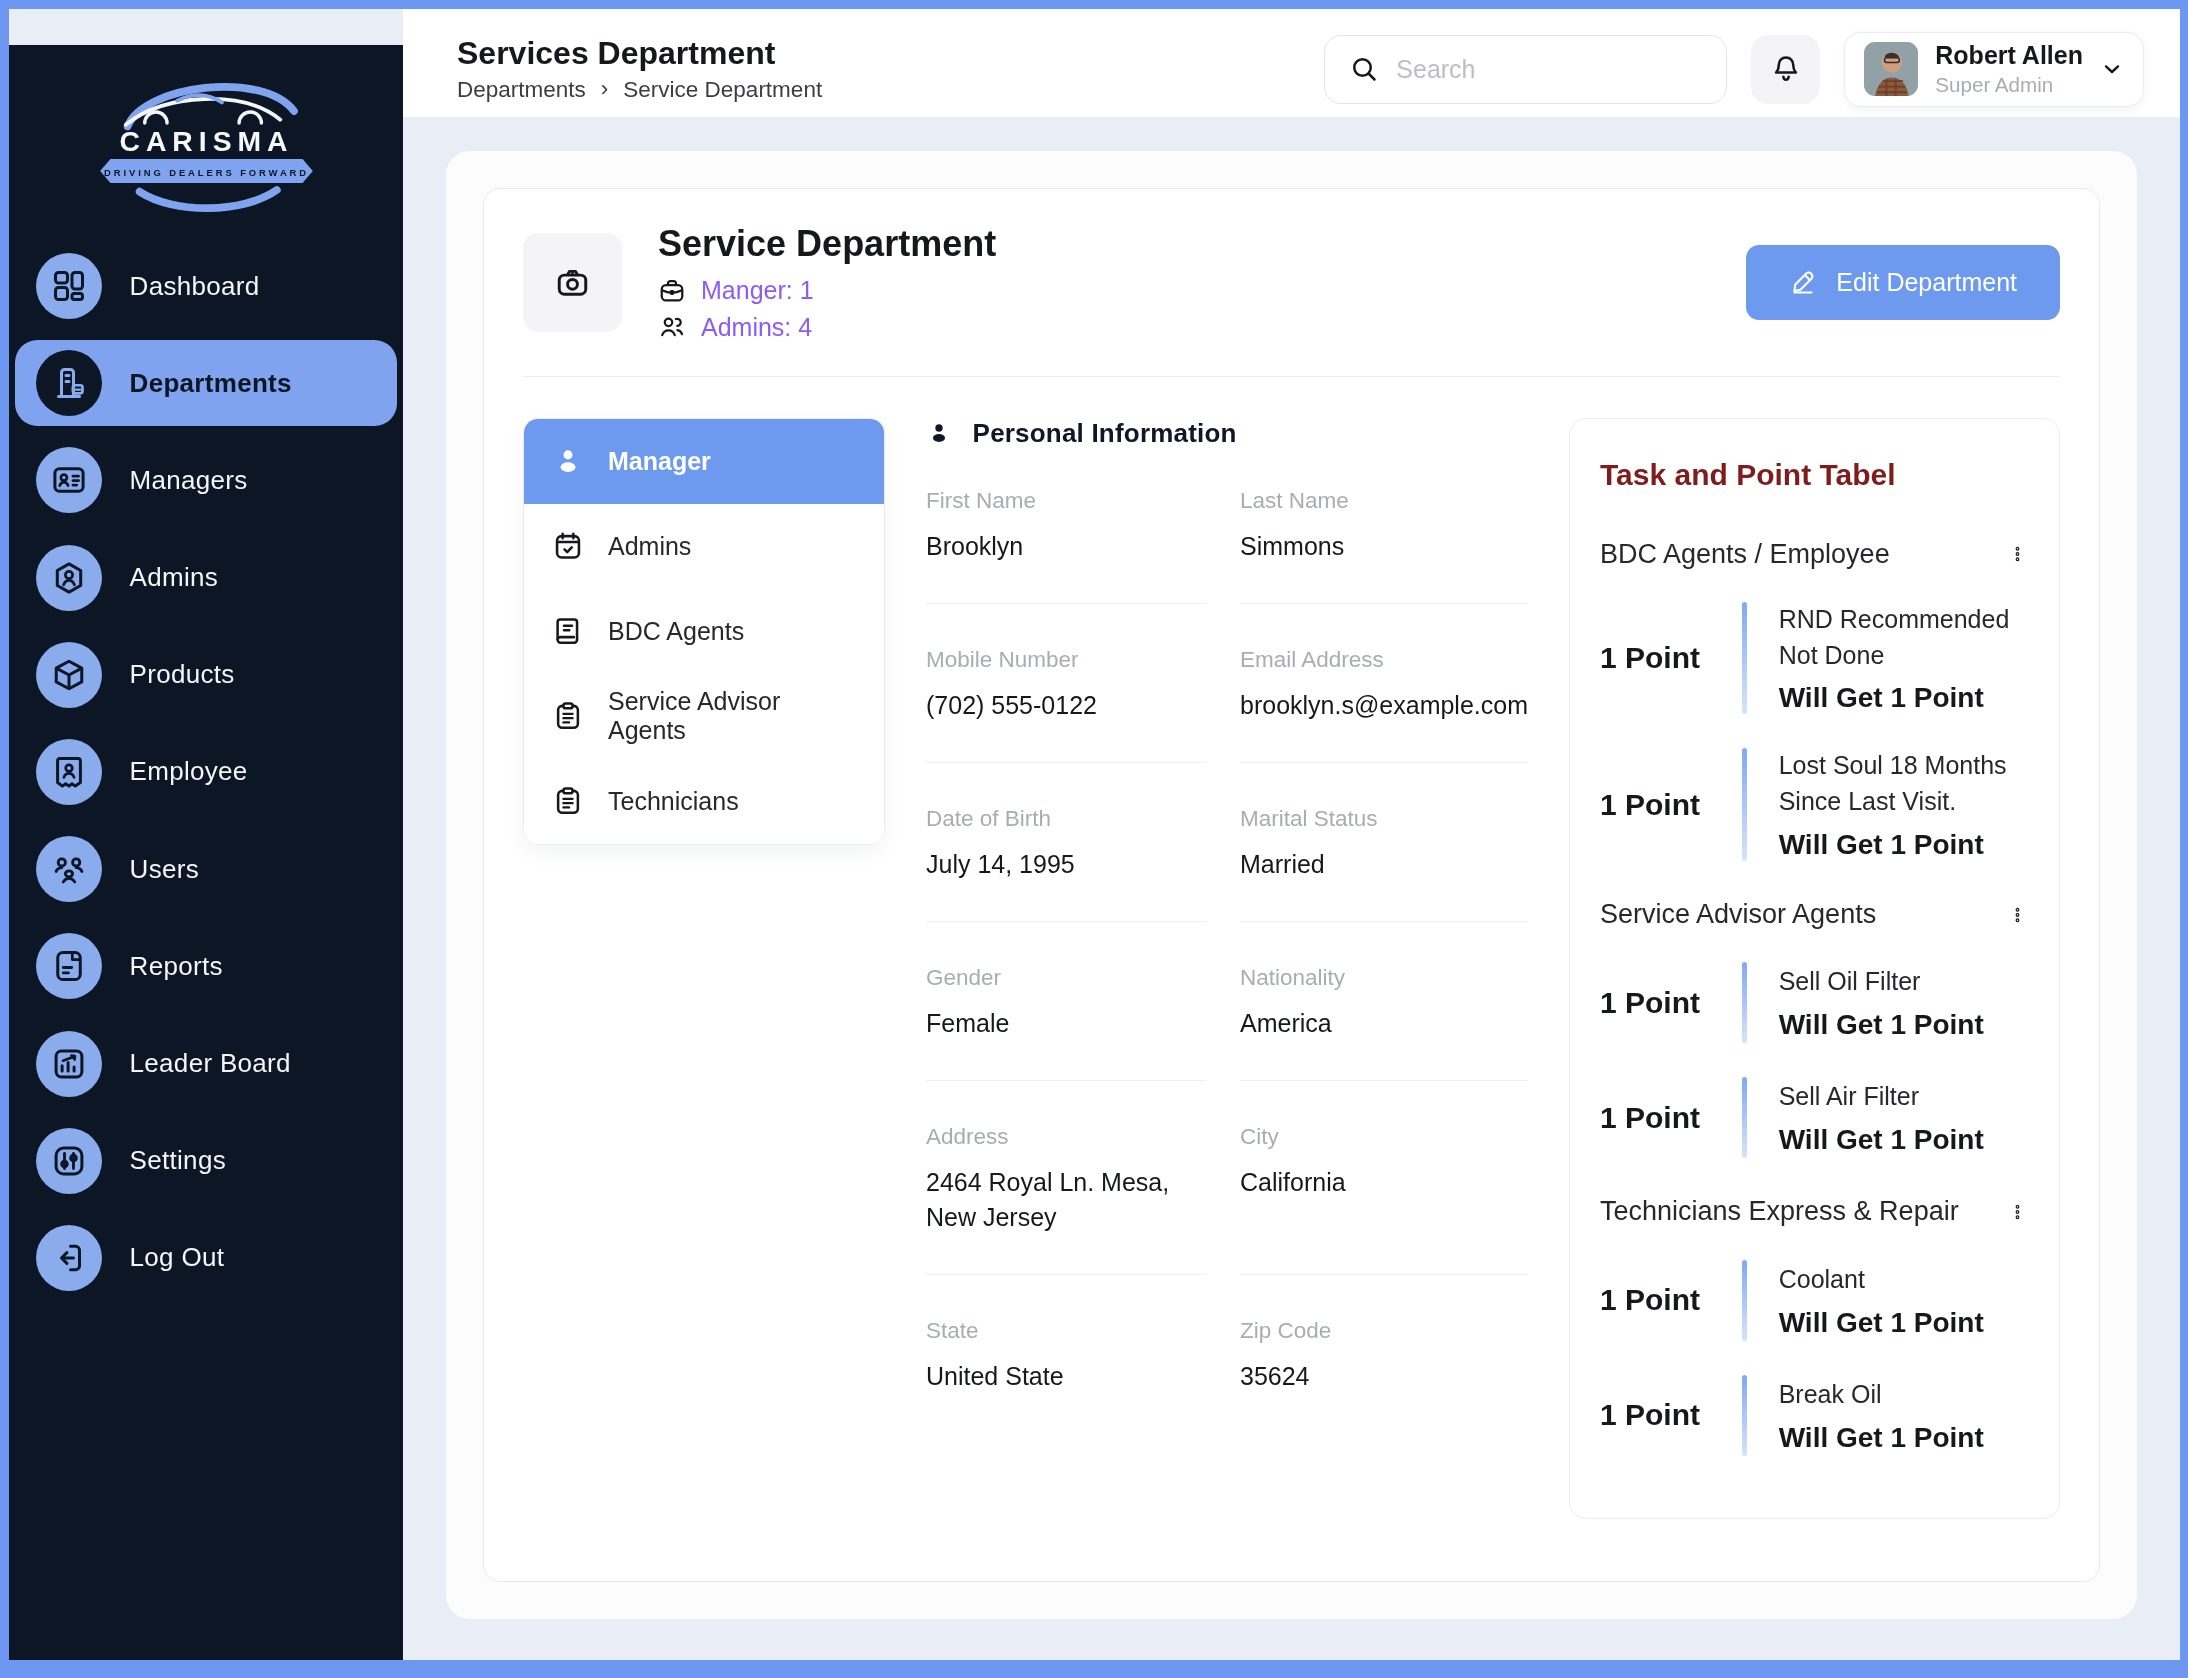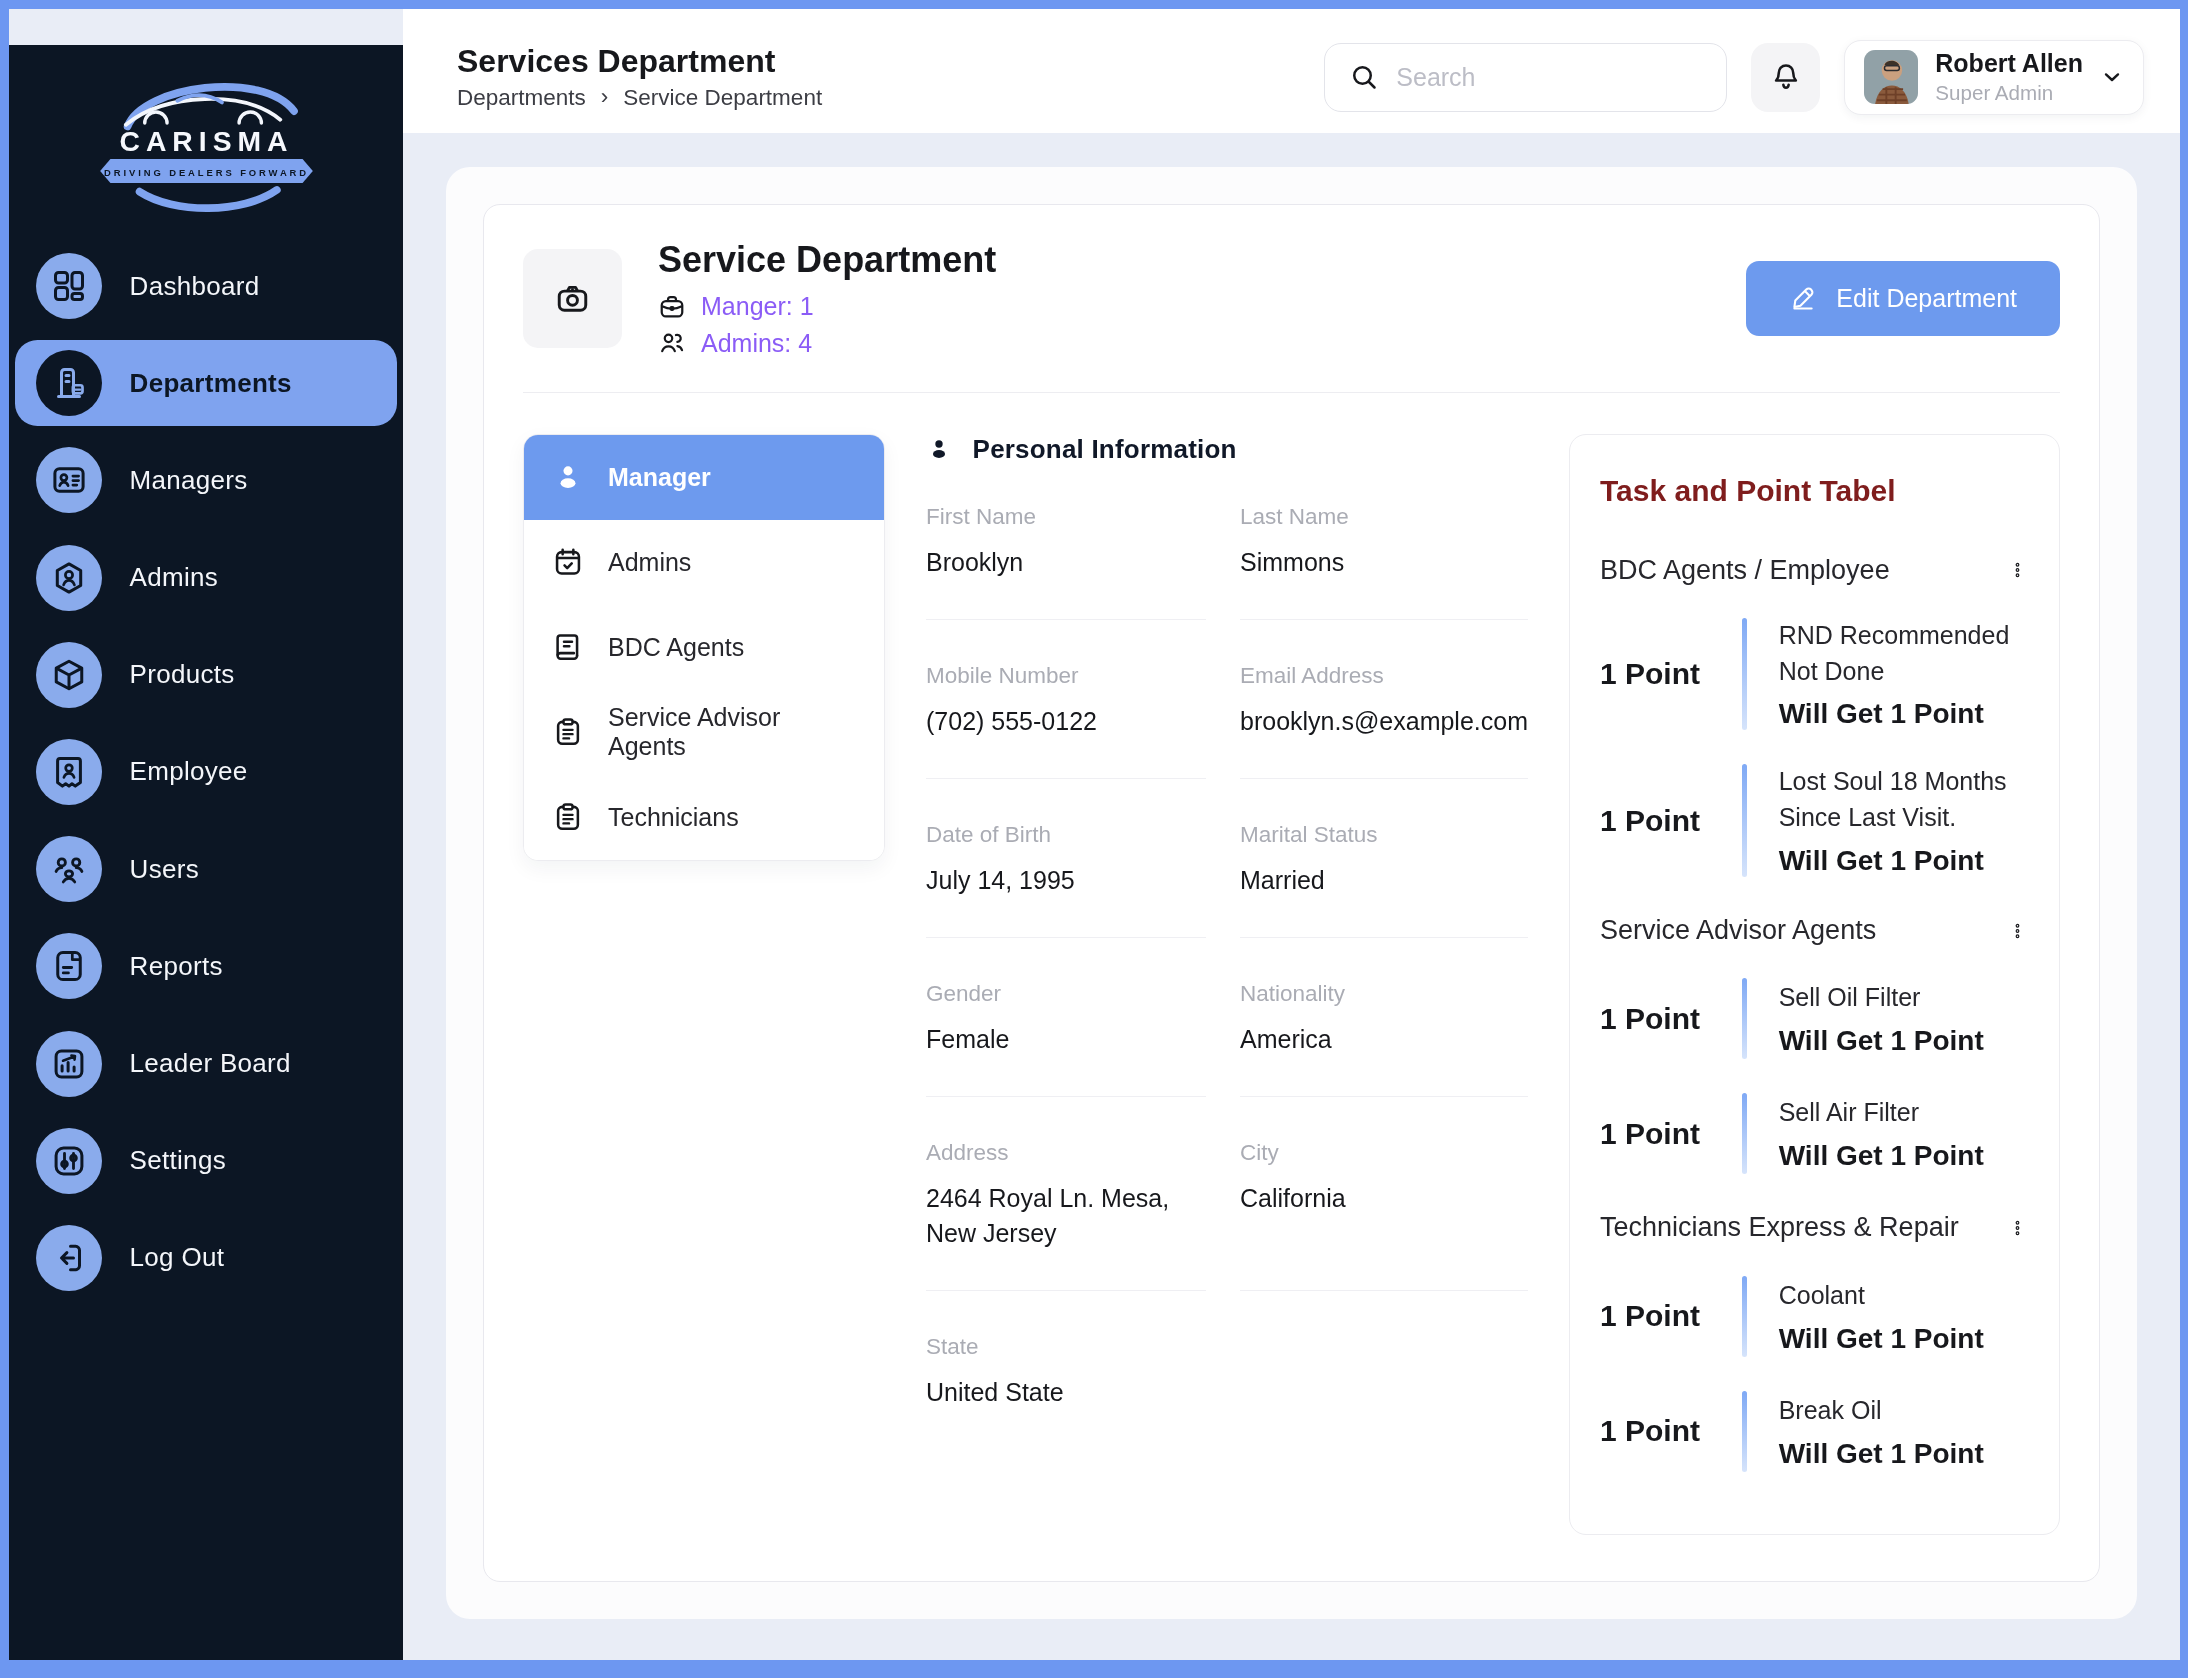--- a/index.html
+++ b/index.html
@@ -39,21 +39,21 @@
   }
   .icon-circle svg { width:36px; height:36px; }
   .nav-label { font-size:26px; color:#f4f6fa; font-weight:500; letter-spacing:0.3px; }
   .nav-item.active { background:#7fa3ef; }
   .nav-item.active .icon-circle { background:#0c1624; color:#8aabec; }
   .nav-item.active .nav-label { color:#0c1624; font-weight:700; }
 
   
   .main { flex:1; display:flex; flex-direction:column; background:#e9edf6; min-width:0; }
   .header {
-    height:124px; background:#ffffff; flex-shrink:0;
+    height:108px; background:#ffffff; flex-shrink:0;
     display:flex; align-items:center; gap:24px;
     padding:12px 36px 0 54px;
   }
   .header-titles { margin-right:auto; }
   .page-title { font-size:32px; font-weight:700; color:#17181c; margin-bottom:5.6px; }
   .breadcrumb { display:flex; align-items:center; gap:15px; font-size:22.5px; color:#3c3d44; }
   .crumb-sep { font-size:22.5px; color:#3c3d44; transform:translateY(-0.9px); }
 
   .search-box {
     width:403px; height:69px;
@@ -551,20 +551,24 @@
                   <span class="f-value">2464 Royal Ln. Mesa, New Jersey</span>
                 </div>
                 <div class="field">
                   <span class="f-label">City</span>
                   <span class="f-value">California</span>
                 </div>
                 <div class="field no-line">
                   <span class="f-label">State</span>
                   <span class="f-value">United State</span>
                 </div>
+                <div class="field no-line">
+                  <span class="f-label">Zip Code</span>
+                  <span class="f-value">35624</span>
+                </div>
               </div>
             </div>
 
             <div class="tasks-card">
               <div class="tasks-title">Task and Point Tabel</div>
 
               <div class="task-section-head">
                 <span class="section-heading">BDC Agents / Employee</span>
                 <button class="kebab-btn">
                     <svg viewBox="0 0 24 24">

